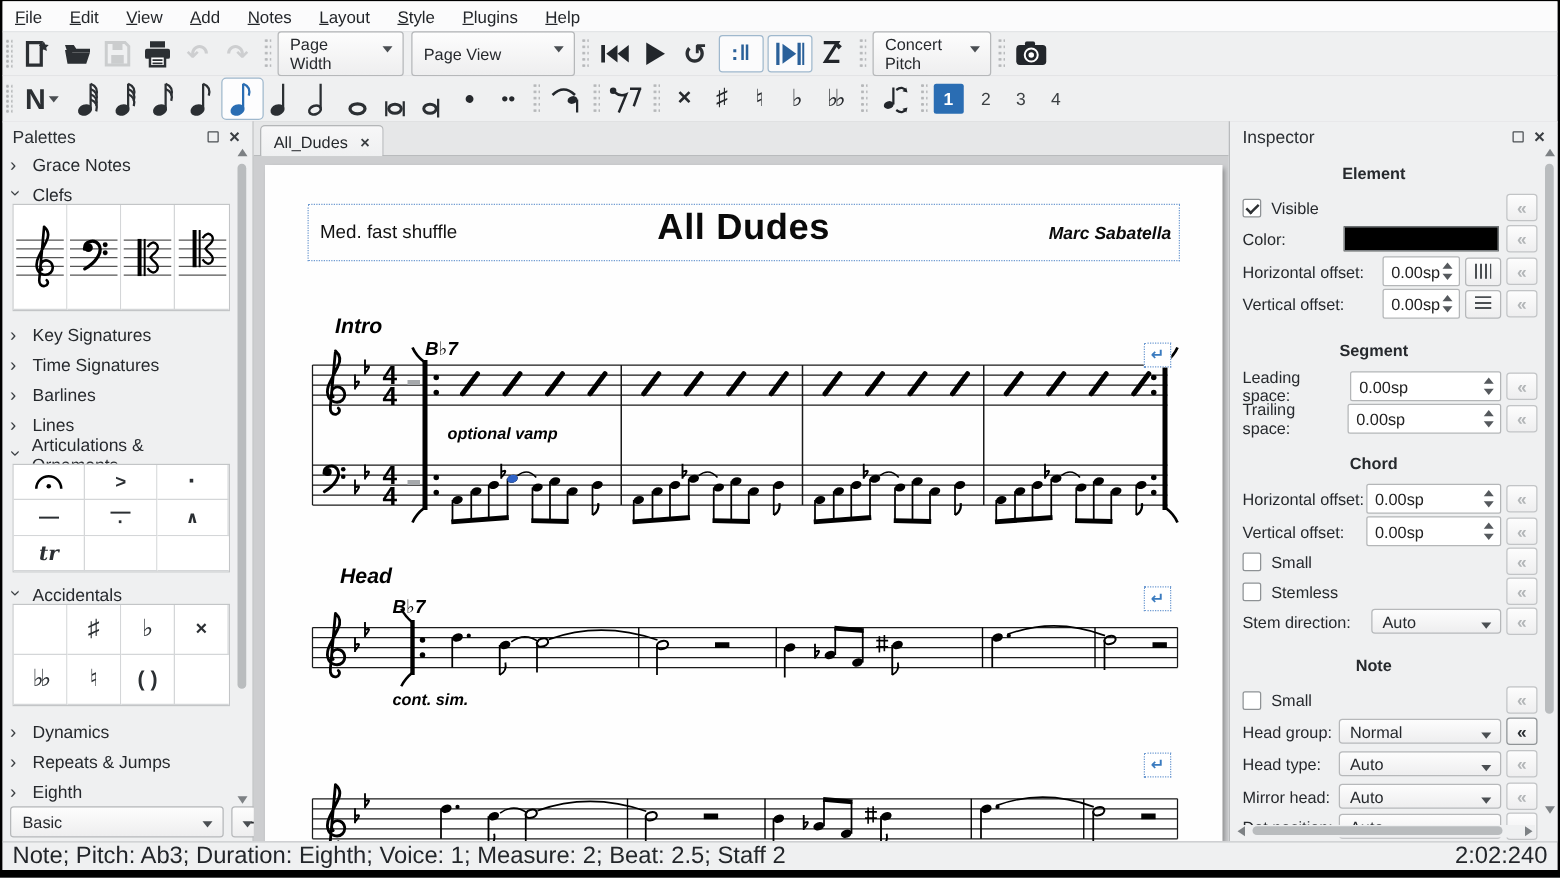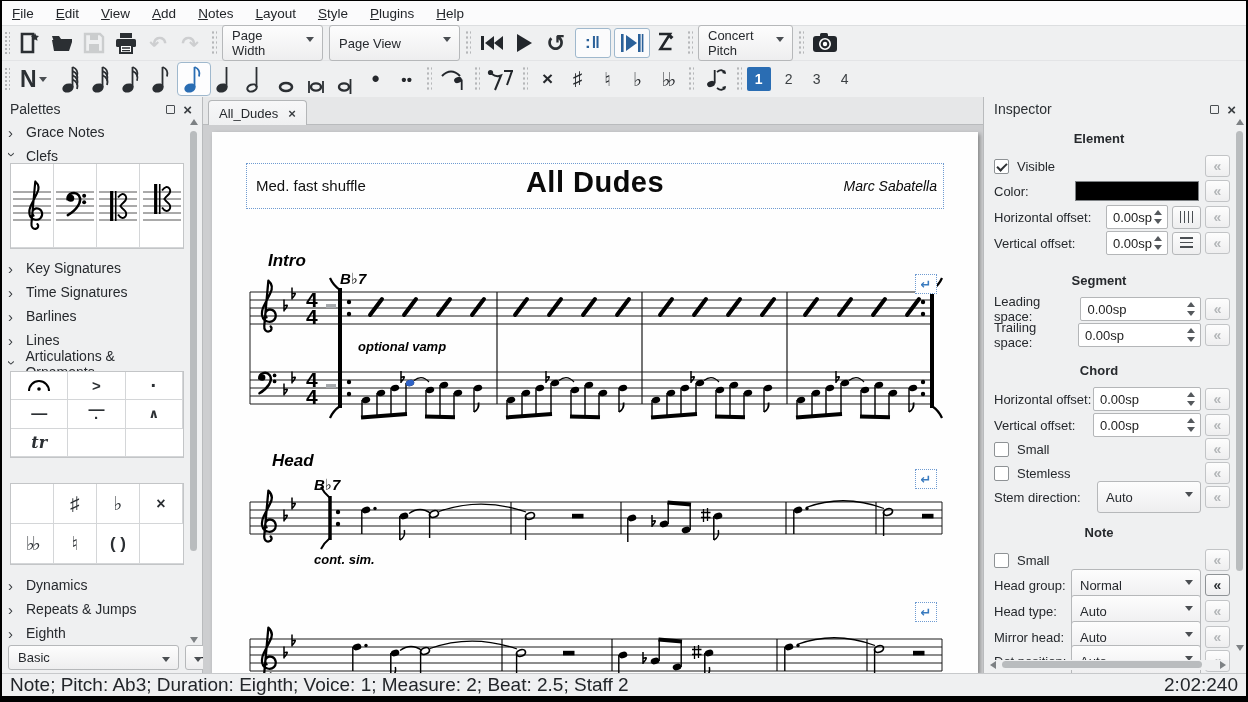--- a/index.html
+++ b/index.html
@@ -51,42 +51,42 @@
   .sarr{position:absolute;width:0;height:0}
 
   
   .scorearea{position:absolute;left:201px;top:96px;width:780px;height:576px;background:#cdced0}
   .tabbar{position:absolute;left:0;top:0;width:100%;height:28px;background:#e6e7e8;border-bottom:1px solid #b9bbbd}
   .tab{position:absolute;left:5px;top:3px;height:25px;background:linear-gradient(#f7f7f8,#eff0f1);border:1px solid #b4b6b8;border-bottom:none;border-radius:4px 4px 0 0;display:flex;align-items:center;gap:10px;padding:0 10px;font-size:13px;color:#26292d}
   .page{position:absolute;left:9px;top:35px;width:766px;height:541px;background:#fefefe;box-shadow:2px 2px 4px rgba(0,0,0,.35);overflow:hidden}
   .titleframe{position:absolute;left:34px;top:31px;width:698px;height:46px;border:1px dotted #6f9bd1}
   .tempotext{position:absolute;left:9px;top:13px;font-size:15px;color:#111}
   .worktitle{position:absolute;left:0;right:0;top:2px;text-align:center;font-size:29px;font-weight:bold;letter-spacing:.5px;color:#0a0a0a}
-  .composer{position:absolute;right:6px;top:14px;font-size:14px;font-weight:normal;font-style:italic;color:#0a0a0a}
+  .composer{position:absolute;right:6px;top:14px;font-size:14px;font-weight:bold;font-style:italic;color:#0a0a0a}
   .brk{position:absolute;width:22px;height:20px;border:1px dotted #6f9bd1;color:#3a7bbf;font-size:13px;font-weight:bold;display:flex;align-items:center;justify-content:center;background:#fff}
   svg text{font-family:"Liberation Sans","DejaVu Sans",sans-serif}
   .mz{font-style:italic;font-weight:bold}
 
   
   .inspector{position:absolute;left:981px;top:96px;width:265px;height:576px;background:#eff0f1;border-left:1px solid #b9bbbd;overflow:hidden}
   .sect{position:absolute;left:0;width:230px;text-align:center;font-size:13px;font-weight:bold;color:#26292d}
   .irow{position:absolute;left:10px;width:236px;height:24px;display:flex;align-items:center}
   .ilabel{font-size:13px;color:#26292d}
   .spin{position:relative;background:#fff;border:1px solid #b4b6b8;border-radius:2px;height:24px;display:flex;align-items:center;padding:0 18px 0 6px;font-size:13px;color:#222}
   .sa{position:absolute;right:5px;border-left:4px solid transparent;border-right:4px solid transparent}
   .sa.up{top:4px;border-bottom:5px solid #55595d}
   .sa.dn{bottom:4px;border-top:5px solid #55595d}
   .rst{width:25px;height:22px;background:linear-gradient(#fdfdfd,#eeeeef);border:1px solid #c2c4c6;border-radius:3px;color:#b3b6b8;font-weight:bold;font-size:14px;display:flex;align-items:center;justify-content:center;line-height:1}
   .rst.on{color:#2b2f33;border-color:#8f9396}
   .ibtn{width:29px;height:23px;background:linear-gradient(#fdfdfd,#eeeeef);border:1px solid #b6b8ba;border-radius:3px;display:flex;align-items:center;justify-content:center}
   .vlines{width:13px;height:12px;background:repeating-linear-gradient(90deg,#4a4e52 0 1.5px,transparent 1.5px 4px)}
   .hlines{width:13px;height:12px;background:repeating-linear-gradient(#4a4e52 0 1.5px,transparent 1.5px 4.5px)}
   .chk{width:15px;height:15px;background:#fff;border:1px solid #8e9295;border-radius:2px;display:inline-block;position:relative;flex:none}
   .chk.on::after{content:"";position:absolute;left:2px;top:3px;width:8px;height:4px;border-left:2px solid #2e3134;border-bottom:2px solid #2e3134;transform:rotate(-45deg)}
-  .dd{height:32px;display:flex;align-items:center;position:relative;padding:0 6px 0 8px;font-size:13px;color:#26292d;background:linear-gradient(#fdfdfd,#eeeeef);border:1px solid #b6b8ba;border-radius:3px}
+  .dd{height:20px;display:flex;align-items:center;position:relative;padding:0 6px 0 8px;font-size:13px;color:#26292d;background:linear-gradient(#fdfdfd,#eeeeef);border:1px solid #b6b8ba;border-radius:3px}
   .dd::after{content:"";position:absolute;right:7px;top:10px;border-left:4px solid transparent;border-right:4px solid transparent;border-top:5px solid #4a4e52}
   .colorswatch{width:124px;height:20px;background:#000;border:1px solid #7e8285}
 
   
   .statusbar{position:absolute;left:0;top:672px;width:100%;height:23px;background:#eff0f1;border-top:1px solid #c7c9cb;display:flex;align-items:center;justify-content:space-between;padding:0 8px;font-size:19px;color:#23262a}
 </style>
 </head>
 <body>
 
 <svg width="0" height="0" style="position:absolute" aria-hidden="true">
@@ -468,20 +468,24 @@
               <span>—</span>
               <span style="font-size:15px">·</span>
             </span>
       </span>
       <span class="gcell" style="font-size:13px;font-weight:bold">∧</span>
       <span class="gcell" style="font-style:italic;font-weight:bold;font-size:16px;font-family:'DejaVu Serif',serif">tr</span>
       <span class="gcell"></span>
       <span class="gcell" style="border-right:none"></span>
     </div>
 
+    <div class="palrow" style="top:368px">
+      <span class="chev open">›</span>
+      <span>Accidentals</span>
+    </div>
 
     <div class="palbox" style="top:386px;height:82px;display:grid;grid-template-columns:1fr 1fr 1fr 1fr;grid-template-rows:1fr 1fr">
       <span class="gcell"></span>
       <span class="gcell" style="font-size:19px">♯</span>
       <span class="gcell" style="font-size:19px">♭</span>
       <span class="gcell" style="font-size:16px;font-weight:bold">×</span>
       <span class="gcell" style="font-size:19px;letter-spacing:-3px">♭♭</span>
       <span class="gcell" style="font-size:19px">♮</span>
       <span class="gcell" style="font-size:17px;font-weight:bold">( )</span>
       <span class="gcell" style="border-right:none"></span>

